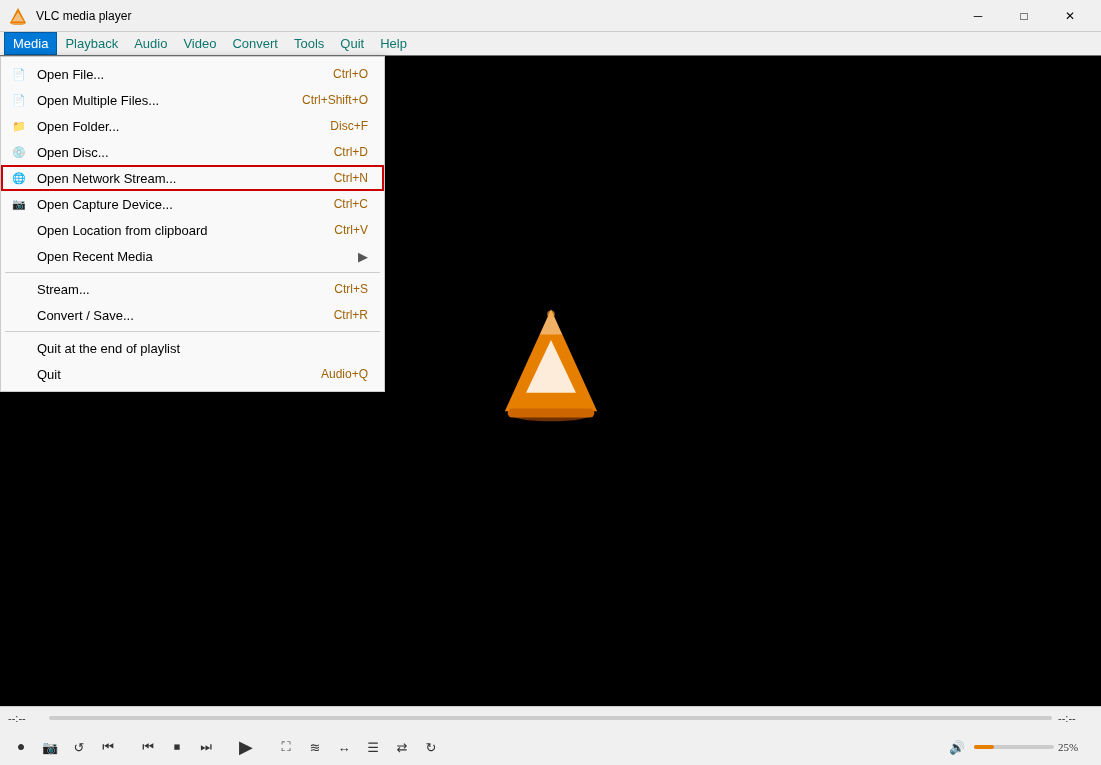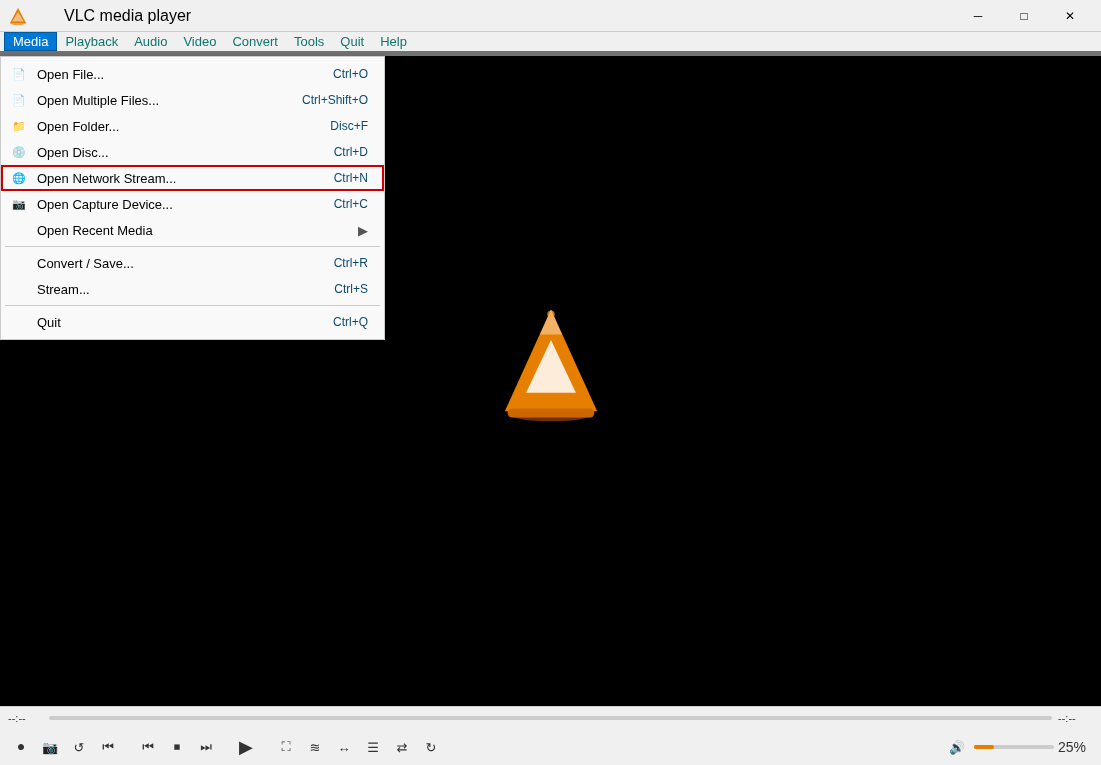--- a/index.html
+++ b/index.html
@@ -22,24 +22,23 @@
       padding: 0 8px;
       border-bottom: 1px solid #ccc;
       position: relative;
     }
     #titlebar .app-icon {
       width: 20px;
       height: 20px;
       margin-right: 8px;
     }
     #titlebar .title-text {
-      font-size: 16px;
+      font-size: 12px;
       color: #000;
       flex: 1;
-      margin-left: 28px;
     }
     .window-controls {
       display: flex;
       gap: 0;
     }
     .win-btn {
       width: 46px;
       height: 32px;
       display: flex;
       align-items: center;
@@ -51,21 +50,21 @@
       border: none;
     }
 
     
     #menubar {
       background: #f0f0f0;
       height: 24px;
       display: flex;
       align-items: flex-end;
       padding: 0 4px;
-      border-bottom: 5px solid #737373;
+      border-bottom: 1px solid #737373;
     }
     .menu-item {
       padding: 2px 8px;
       cursor: pointer;
       font-size: 13px;
       color: #0f766e;
       height: 100%;
       display: flex;
       align-items: center;
     }
@@ -114,21 +113,21 @@
       align-items: center;
       padding: 4px 16px 4px 36px;
       cursor: pointer;
       position: relative;
       min-height: 26px;
       font-size: 13px;
       color: #000;
     }
     .dropdown-item .shortcut {
       margin-left: auto;
-      color: #0c4a6e;
+      color: #a16207;
       font-size: 12px;
       text-align: center;
     }
     .dropdown-item .arrow {
       margin-left: auto;
       color: #555;
     }
     .dropdown-separator {
       height: 1px;
       background: #ccc;
@@ -206,23 +205,24 @@
       border-radius: 2px;
       position: relative;
     }
     #volume-fill {
       width: 25%;
       height: 100%;
       background: #e67e00;
       border-radius: 2px;
     }
     .vol-label {
-      font-size: 14px;
+      font-size: 11px;
       color: #333;
       min-width: 35px;
+      font-family: Liberation Serif, serif;
     }
 
     
     .red-border {
       outline: 2px solid #cc0000;
       outline-offset: -2px;
     }
   </style>
 </head>
 <body>
@@ -297,36 +297,43 @@
       <span class="item-icon">🌐</span>
       <span>Open Network Stream...</span>
       <span class="shortcut">Ctrl+N</span>
     </div>
     <div class="dropdown-item">
       <span class="item-icon">📷</span>
       <span>Open Capture Device...</span>
       <span class="shortcut">Ctrl+C</span>
     </div>
     <div class="dropdown-item">
+      <span>Open Location from clipboard</span>
+      <span class="shortcut">Ctrl+V</span>
+    </div>
+    <div class="dropdown-item">
       <span>Open Recent Media</span>
       <span class="arrow">▶</span>
     </div>
     <div class="dropdown-separator"></div>
     <div class="dropdown-item">
+      <span>Stream...</span>
+      <span class="shortcut">Ctrl+S</span>
+    </div>
+    <div class="dropdown-item">
       <span>Convert / Save...</span>
       <span class="shortcut">Ctrl+R</span>
     </div>
-    <div class="dropdown-item">
-      <span>Stream...</span>
-      <span class="shortcut">Ctrl+S</span>
-    </div>
     <div class="dropdown-separator"></div>
     <div class="dropdown-item">
+      <span>Quit at the end of playlist</span>
+    </div>
+    <div class="dropdown-item">
       <span>Quit</span>
-      <span class="shortcut">Ctrl+Q</span>
+      <span class="shortcut">Audio+Q</span>
     </div>
   </div>
 
 <div id="bottom-bar">
   <div id="seekbar-row">
     <span class="time-label">--:--</span>
     <div id="seekbar"></div>
     <span class="time-label">--:--</span>
   </div>
   <div id="controls-row">

